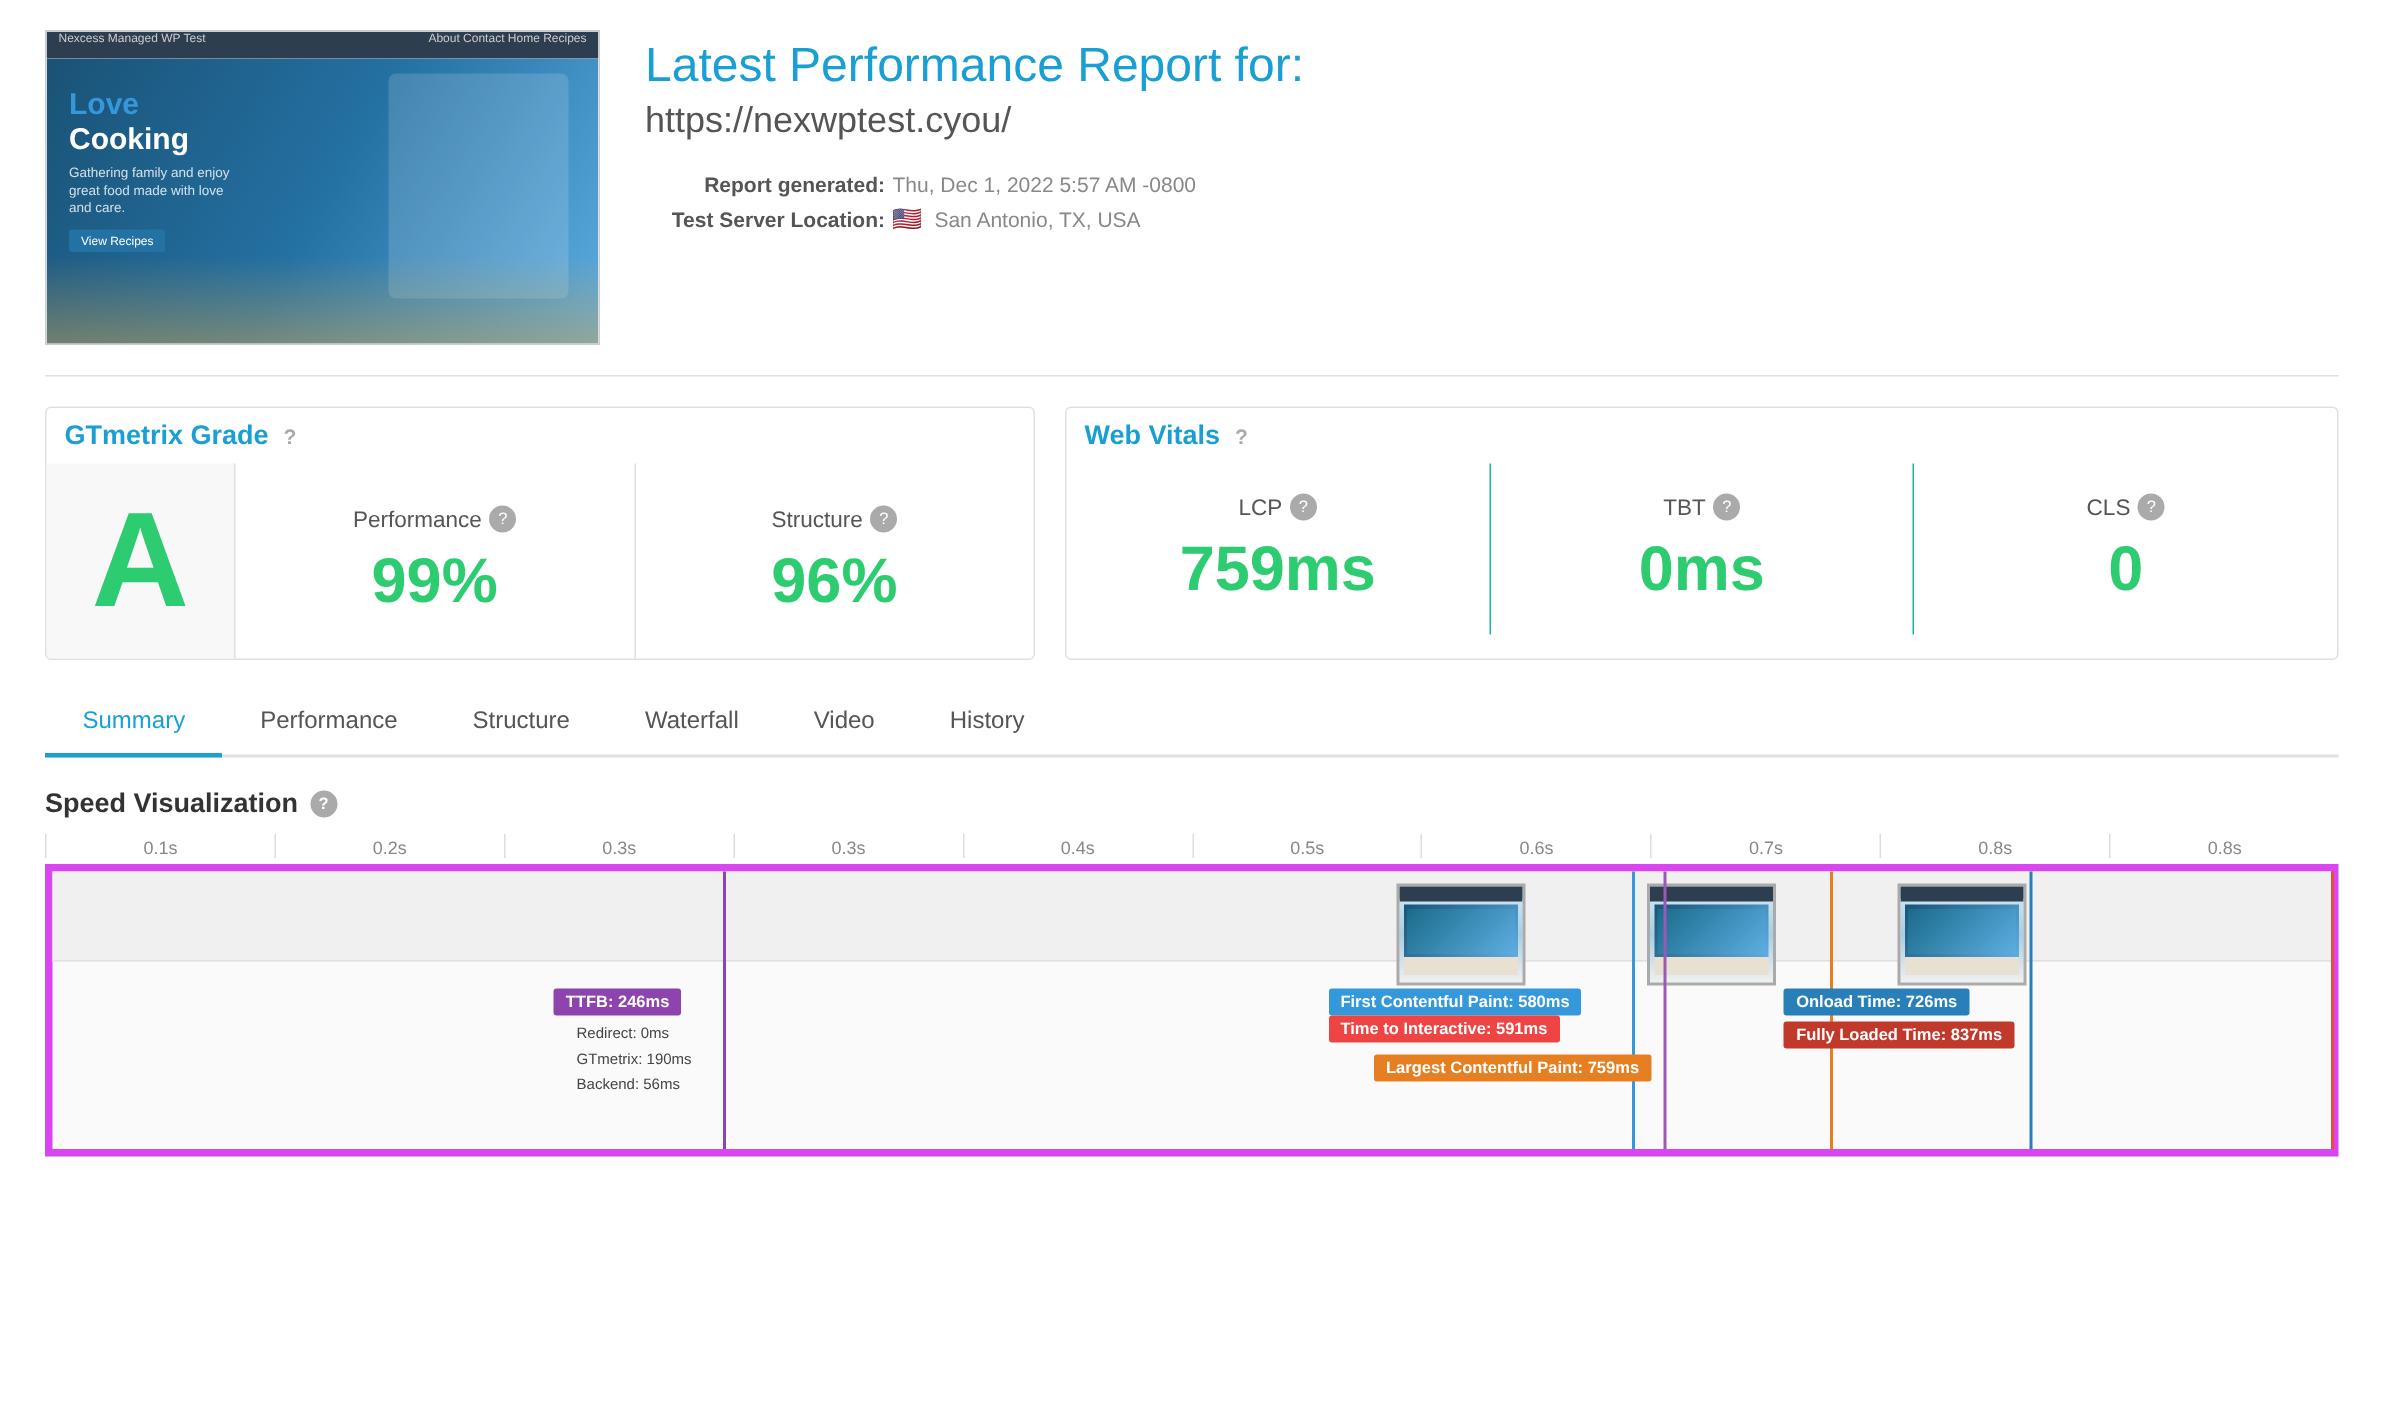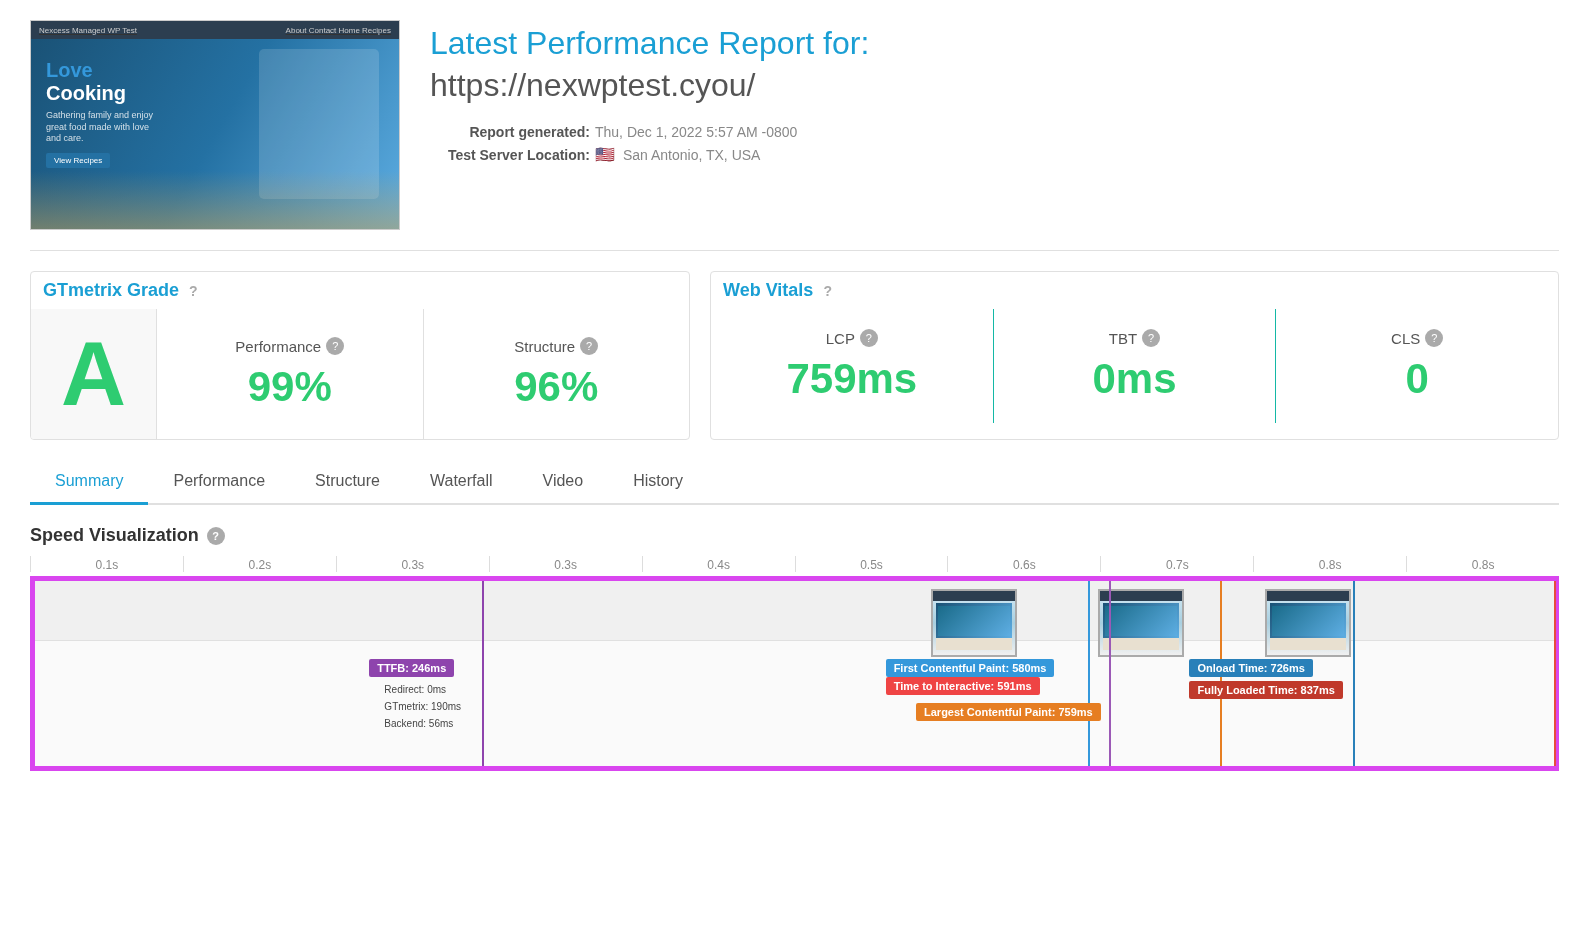--- a/index.html
+++ b/index.html
@@ -5,21 +5,21 @@
     * { box-sizing: border-box; margin: 0; padding: 0; }
     body { font-family: Arial, sans-serif; background: #fff; color: #333; font-size: 14px; }
     .container { max-width: 1589px; padding: 20px 30px; }
 
     
     .header-section { display: flex; align-items: flex-start; gap: 30px; padding-bottom: 20px; border-bottom: 1px solid #e0e0e0; margin-bottom: 20px; }
     .site-thumbnail { width: 370px; height: 210px; border: 1px solid #ccc; overflow: hidden; background: #f0f0f0; flex-shrink: 0; position: relative; }
     .thumbnail-content { width: 100%; height: 100%; background: linear-gradient(to bottom, #f8f8f8 0%, #e8f0f5 100%); position: relative; overflow: hidden; }
     .report-info { flex: 1; padding-top: 5px; }
     .report-title { color: #1a9fd4; font-size: 32px; font-weight: normal; margin-bottom: 5px; }
-    .report-url { font-size: 32px; color: #555; margin-bottom: 20px; }
+    .report-url { font-size: 24px; color: #555; margin-bottom: 20px; }
     .report-meta { display: flex; flex-direction: column; gap: 5px; }
     .meta-row { display: flex; gap: 5px; align-items: center; }
     .meta-label { color: #555; font-weight: bold; min-width: 160px; text-align: right; }
     .meta-value { color: #888; }
     .flag { font-size: 16px; margin-right: 3px; }
 
     
     .grades-section { display: flex; gap: 20px; margin-bottom: 20px; }
     .grade-panel { border: 1px solid #e0e0e0; border-radius: 4px; overflow: hidden; }
     .grade-panel-title { color: #1a9fd4; font-size: 18px; font-weight: bold; padding: 8px 12px; }
@@ -67,21 +67,21 @@
   </style>
 </head>
 <body>
 
 <div class="container">
 
   <div class="header-section">
 
     <div class="site-thumbnail">
       <div class="thumbnail-content">
-        <div style="background:#2c3e50;height:18px;width:100%;display:flex;align-items:center;padding:0 8px;gap:10px;text-decoration:underline;">
+        <div style="background:#2c3e50;height:18px;width:100%;display:flex;align-items:flex-start;padding:0 8px;gap:10px;">
           <span style="color:#ccc;font-size:8px;">Nexcess Managed WP Test</span>
           <span style="color:#ccc;font-size:8px;margin-left:auto;">About Contact Home Recipes</span>
         </div>
         <div style="position:relative;height:192px;overflow:hidden;">
 
           <div style="position:absolute;top:0;left:0;right:0;bottom:0;background:linear-gradient(120deg,#1a5276 0%,#2471a3 50%,#5dade2 100%);"></div>
 
           <div style="position:absolute;right:20px;top:10px;width:120px;height:150px;background:rgba(255,255,255,0.15);border-radius:5px;"></div>
 
           <div style="position:absolute;top:20px;left:15px;">

